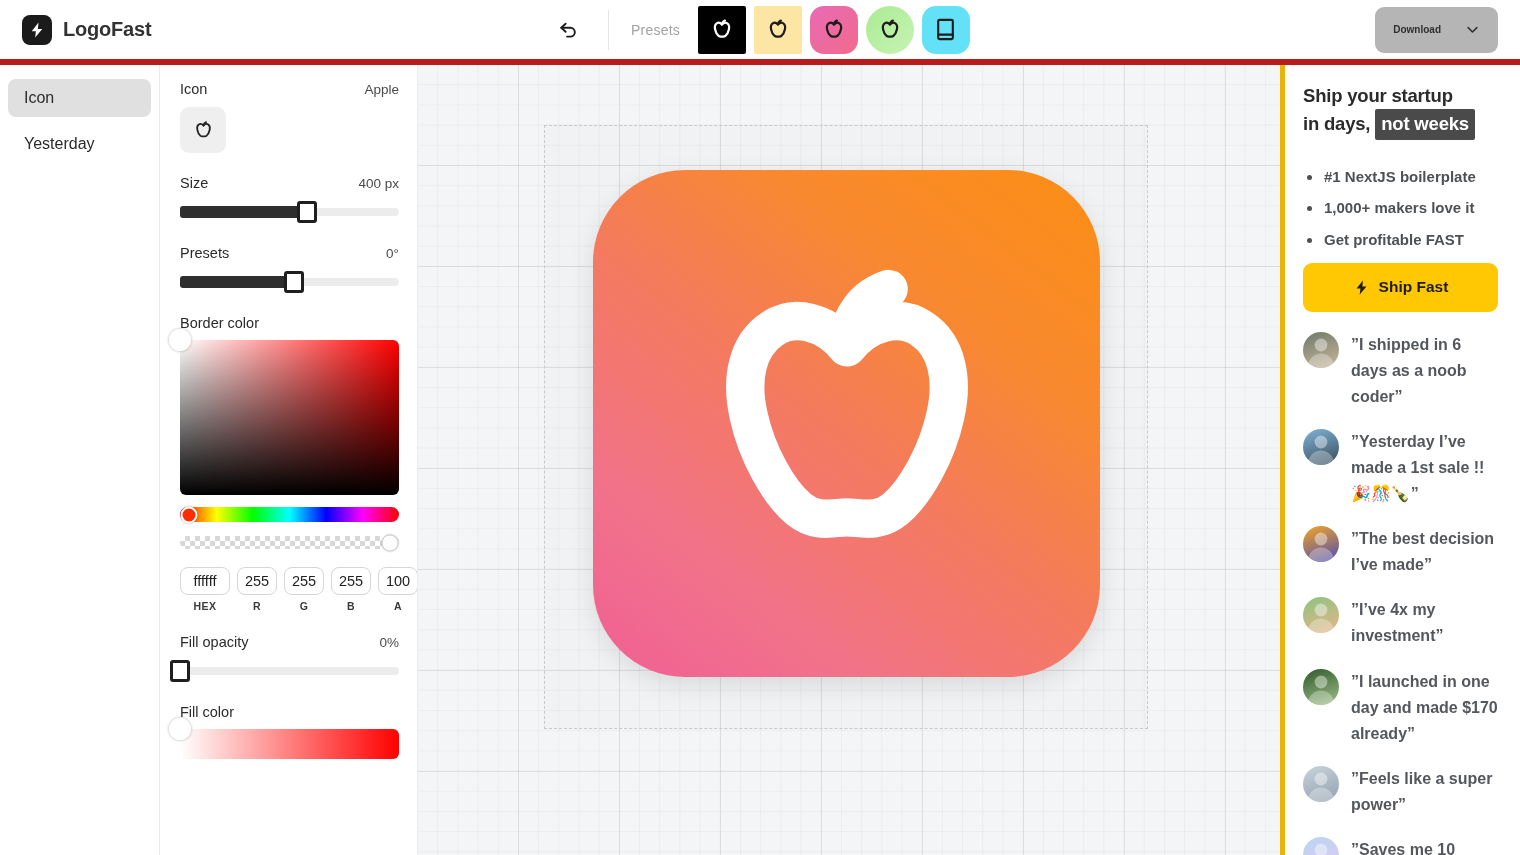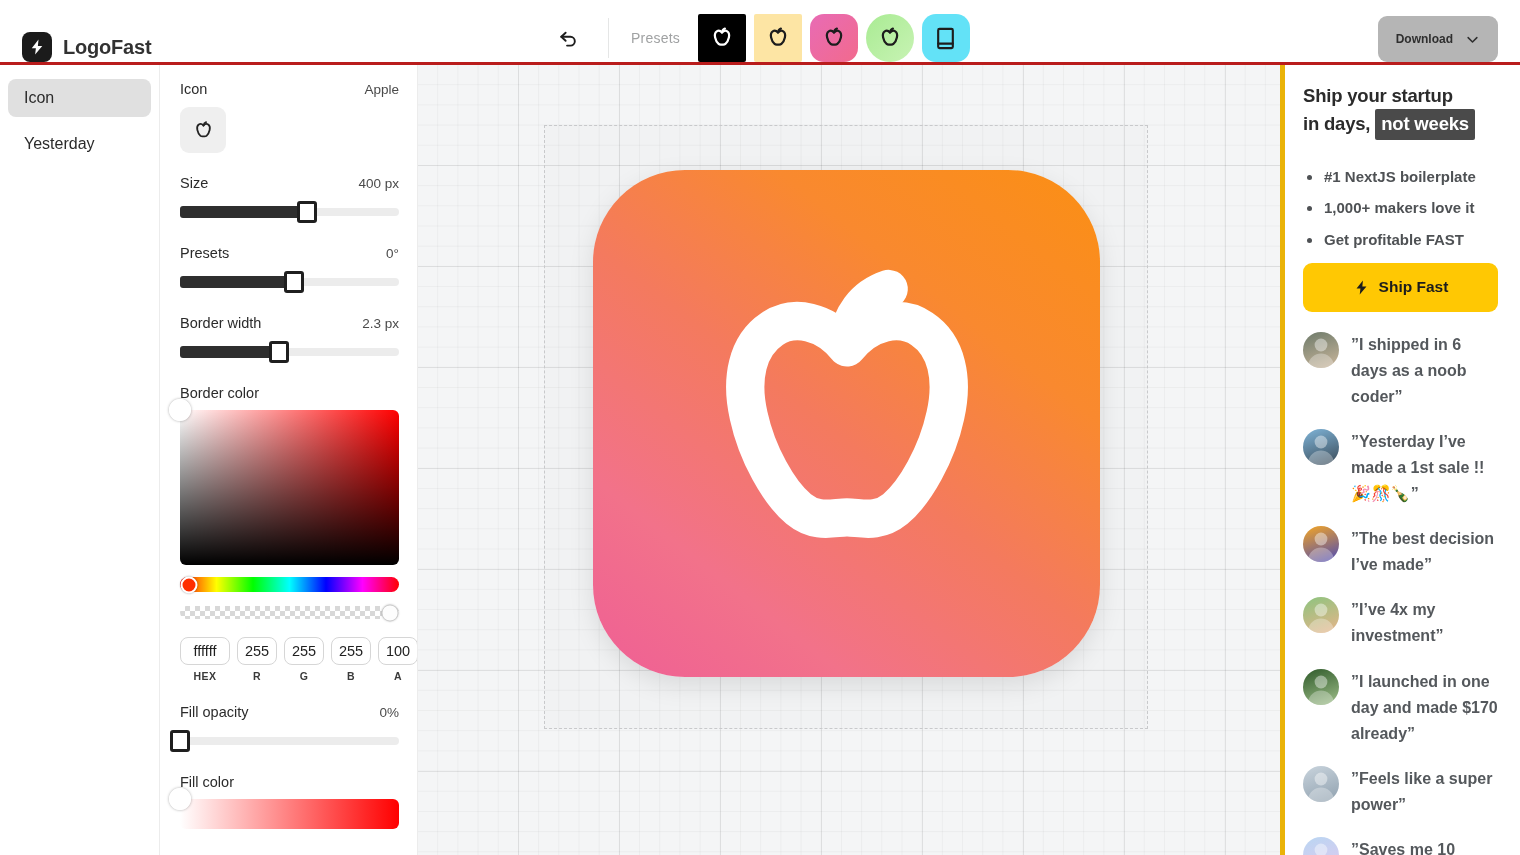--- a/index.html
+++ b/index.html
@@ -8,23 +8,23 @@
     font-family: "Liberation Sans", sans-serif;
     background: #ffffff;
     overflow: hidden;
     color: #2b2b2b;
   }
   #app { width: 1520px; height: 855px; display: flex; flex-direction: column; position: relative; }
 
   
   .header {
     height: 65px; min-height: 65px;
-    display: flex; align-items: flex-end;
+    display: flex; align-items: center;
     background: #fff;
-    border-bottom: 3px solid #b91c1c;
+    border-bottom: 6px solid #b91c1c;
     position: relative; z-index: 20;
   }
   .brand { display: flex; align-items: center; gap: 11px; padding-left: 22px; width: 420px; }
   .brand-mark {
     width: 30px; height: 30px; border-radius: 8px; background: #1b1b1b;
     display: flex; align-items: center; justify-content: center;
   }
   .brand-name { font-size: 20px; font-weight: 700; letter-spacing: -0.2px; color: #323232; }
 
   .header-center { flex: 1; display: flex; align-items: center; justify-content: center; gap: 0; }
@@ -41,22 +41,22 @@
     display: flex; align-items: center; justify-content: center; overflow: hidden;
   }
   .preset.sq { border-radius: 2px; }
   .preset.rnd { border-radius: 14px; }
   .preset.circ { border-radius: 50%; }
 
   .header-right { width: 420px; display: flex; justify-content: flex-end; align-items: center; padding-right: 22px; }
   .download-btn {
     background: #b5b5b5; color: #2f2f2f; border: none; cursor: pointer;
     border-radius: 9px; height: 46px; padding: 0 18px;
-    display: flex; align-items: center; gap: 12px;
-    font-size: 12px; font-weight: 600; font-family: "Liberation Sans", sans-serif;
+    display: flex; align-items: center; gap: 24px;
+    font-size: 10px; font-weight: 600; font-family: "Liberation Sans", sans-serif;
   }
 
   
   .body-row { flex: 1; display: flex; min-height: 0; }
 
   
   .leftnav { width: 160px; min-width: 160px; padding: 14px 8px 0 8px; background:#fff; border-right: 1px solid #ececec;}
   .nav-item {
     height: 38px; border-radius: 8px; display: flex; align-items: center;
     padding: 0 16px; font-size: 16px; color: #2b2b2b; cursor: pointer; margin-bottom: 8px;
@@ -329,31 +329,20 @@
           <span class="ctl-label">Presets</span>
           <span class="ctl-value">0°</span>
         </div>
         <div class="slider">
           <div class="track"></div>
             <div class="fill" id="fill-rot" style="width: 52%;"></div>
             <div class="knob" id="knob-rot" style="left: 52%;"></div>
         </div>
       </div>
 
-      <div class="block">
-        <div class="ctl-row">
-          <span class="ctl-label">Border width</span>
-          <span class="ctl-value">2.3 px</span>
-        </div>
-        <div class="slider">
-          <div class="track"></div>
-            <div class="fill" id="fill-bw" style="width: 45%;"></div>
-            <div class="knob" id="knob-bw" style="left: 45%;"></div>
-        </div>
-      </div>
 
       <div class="block">
         <div class="ctl-row">
           <span class="ctl-label">Border color</span>
         </div>
         <div class="sv-area">
           <div class="sv-knob" id="sv-knob" style="left: 0%; top: 0%;"></div>
         </div>
         <div class="hue-bar">
           <div class="hue-knob" id="hue-knob" style="left: 4%;"></div>

